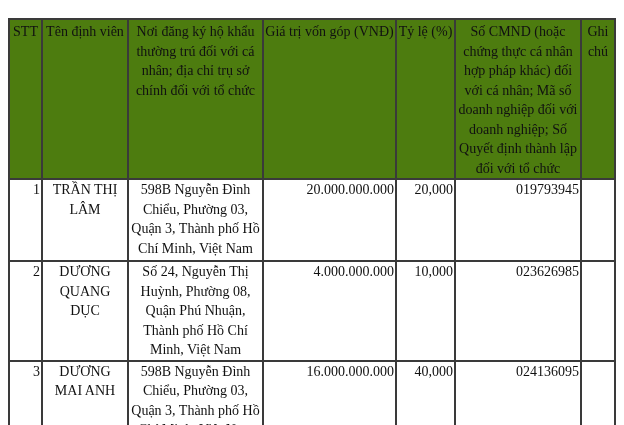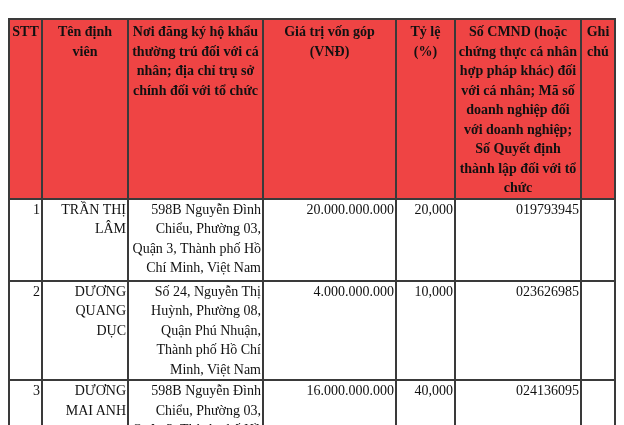--- a/index.html
+++ b/index.html
@@ -21,29 +21,29 @@
       width: 606px;
       font-size: 14px; line-height: 19.5px;
     }
     table.members th, table.members td {
       border: 2px solid #3a3a3a;
       vertical-align: top;
       padding: 0 1px;
       overflow: hidden;
     }
     table.members th {
-      background: #ef4444;
-      font-weight: bold;
+      background: #4d7c0f;
+      font-weight: normal;
       text-align: center;
       height: 146px;
       padding-top: 2px;
     }
     table.members td { height: 80px; background: #ffffff; }
     td.num, td.money, td.pct, td.id { text-align: right; }
-    td.name, td.addr { text-align: right; }
+    td.name, td.addr { text-align: center; }
     td.money, td.pct, td.id { padding-right: 2px; }
     tr.last td { height: 82px; }
   </style>
 </head>
 <body>
 
 <div class="doc-title">Danh sách thành viên</div>
 
 <table class="members">
   <colgroup>

